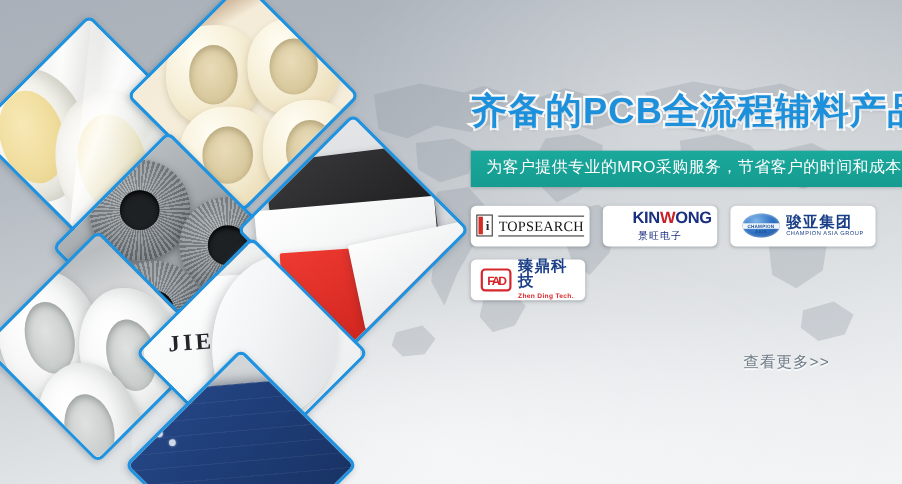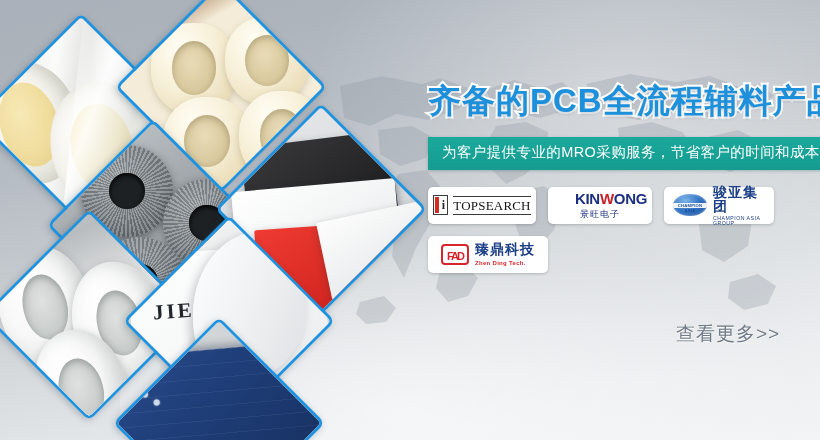--- a/index.html
+++ b/index.html
@@ -251,22 +251,22 @@
     background:#fff;
     border-radius:5px;
     box-shadow:0 1px 3px rgba(50,60,70,.28);
     height:37px;
     display:flex; align-items:center; justify-content:center;
     padding:0 9px;
     box-sizing:border-box;
   }
   .logo1{ width:108px; }
   .logo2{ width:104px; }
-  .logo3{ width:110px; }
-  .logo4{ width:120px; }
+  .logo3{ width:132px; }
+  .logo4{ width:104px; }
 
   
   .ts{ display:flex; align-items:center; gap:5px; }
   .ts-mark{
     width:15px; height:20px; flex:none;
     background:#fff; border:1.4px solid #3b3b3b; position:relative;
   }
   .ts-mark:before{
     content:''; position:absolute; left:1px; top:1px; width:4px; height:16px; background:#d42b22;
   }
@@ -317,21 +317,21 @@
     font:700 11px/16px "Liberation Sans",sans-serif; color:#d7262b; text-align:center;
     letter-spacing:-2px;
   }
   .zd-tx{ line-height:1; }
   .zd-cn{ font:700 14px/1 "Liberation Serif",serif; color:#1b3f87; letter-spacing:1px; }
   .zd-en{ font:700 6px/1 "Liberation Sans",sans-serif; color:#d7262b; margin-top:3px; letter-spacing:.3px; }
 
   
   .more{
     position:absolute; left:248px; top:243px;
-    font-size:19px; color:#6f7b86; letter-spacing:1px;
+    font-size:14px; color:#6f7b86; letter-spacing:1px;
     text-shadow:0 1px 0 rgba(255,255,255,.85);
     cursor:pointer;
     white-space:nowrap;
   }
 </style>
 </head>
 <body>
 
 <div class="banner">
 

